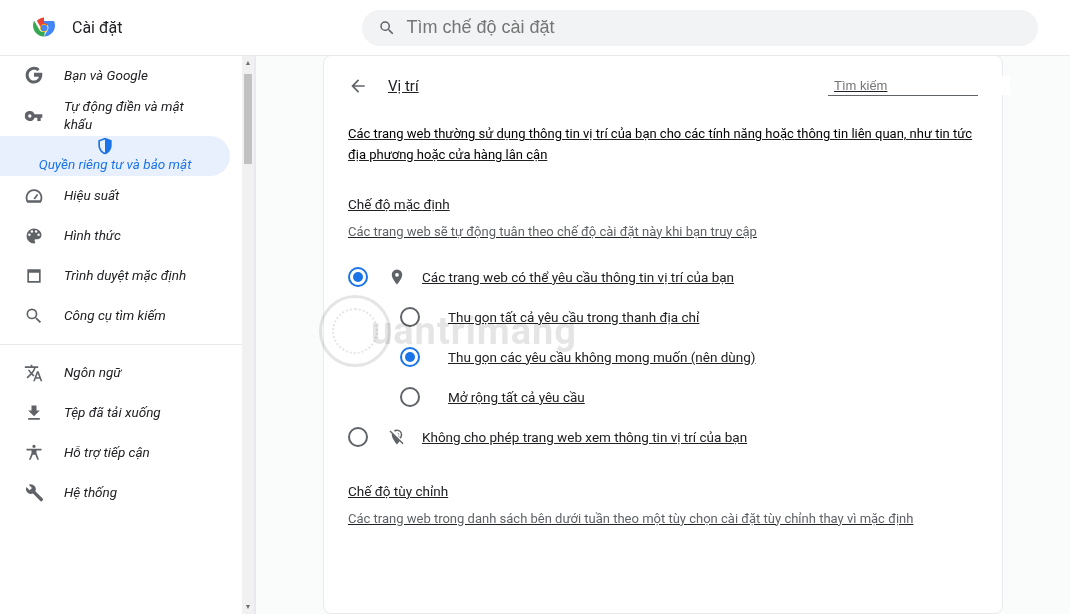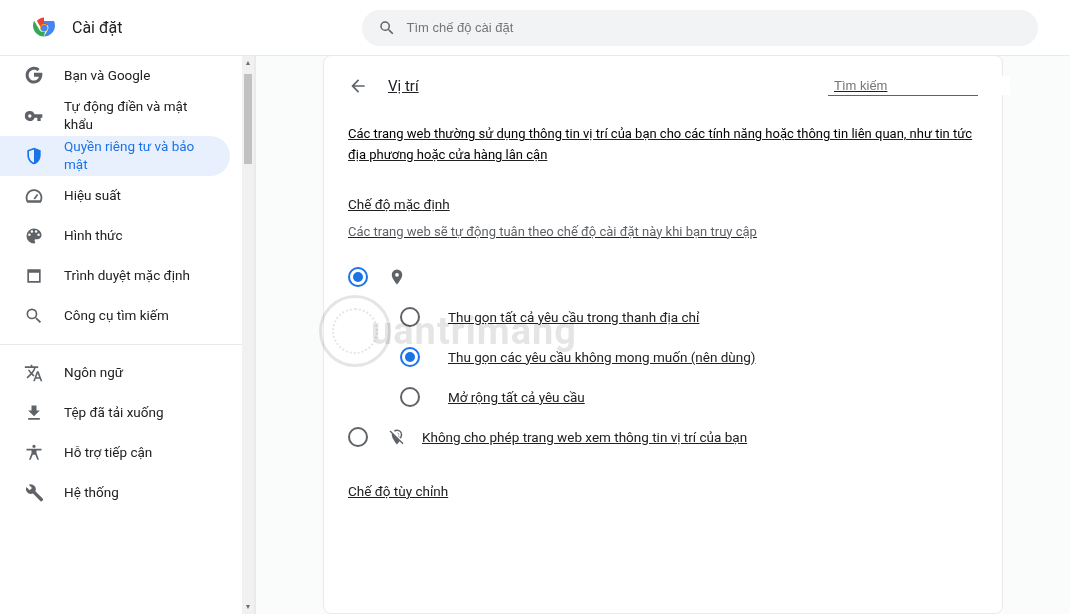--- a/index.html
+++ b/index.html
@@ -3,32 +3,32 @@
 <meta charset="utf-8">
 <style>
 * { box-sizing: border-box; margin: 0; padding: 0; }
 body { font-family: Roboto, Arial, sans-serif; background: #fff; font-size: 13px; color: #202124; width: 1070px; height: 614px; overflow: hidden; position: relative; }
 
 .header { display: flex; align-items: center; height: 56px; padding: 0 32px; border-bottom: 1px solid #e8eaed; }
 .chrome-logo { width: 24px; height: 24px; margin-right: 16px; }
 .app-title { font-size: 16px; color: #202124; margin-right: 40px; }
 .search-wrap { flex: 1; max-width: 680px; display: flex; align-items: center; background: #f1f3f4; border-radius: 20px; padding: 0 16px; height: 36px; margin-left: 200px; }
 .search-wrap svg { width: 18px; height: 18px; fill: #5f6368; }
-.search-wrap input { border: none; background: transparent; outline: none; font-size: 13px; color: #5f6368; margin-left: 10px; flex: 1; }
+.search-wrap input { border: none; background: transparent; outline: none; font-size: 18px; color: #5f6368; margin-left: 10px; flex: 1; }
 
 .layout { display: flex; height: calc(614px - 56px); }
 
 .sidebar-wrap { width: 256px; border-right: 2px solid #e8eaed; display: flex; position: relative; }
-.sidebar { width: 244px; overflow-y: auto; }
+.sidebar { width: 244px; overflow-y: auto; font-style: italic; }
 .scroll-track { width: 12px; background: #f1f1f1; position: relative; }
 .scroll-arrow { height: 14px; display: flex; align-items: center; justify-content: center; color: #717171; font-size: 7px; }
 .scroll-thumb { position: absolute; top: 18px; left: 2px; width: 8px; height: 90px; background: #c1c1c1; border-radius: 0; }
 
 .nav-item { display: flex; align-items: center; padding: 0 24px; height: 40px; cursor: pointer; color: #202124; border-radius: 0 20px 20px 0; margin-right: 12px; }
-.nav-item.active { background: #e8f0fe; color: #1a73e8; }
+.nav-item.active { background: #e8f0fe; color: #1a73e8; flex-direction: column; }
 .nav-item svg { width: 20px; height: 20px; fill: #5f6368; margin-right: 20px; flex-shrink: 0; }
 .nav-item.active svg { fill: #1a73e8; }
 .nav-item span { font-size: 13.5px; line-height: 1.3; }
 .nav-divider { height: 1px; background: #e8eaed; margin: 8px 0; }
 
 .content-area { flex: 1; display: flex; justify-content: center; padding: 0 10px; background: #fafbfb; text-decoration: underline; }
 .content-card { width: 680px; background: #fff; border: 1px solid #e8eaed; border-radius: 8px; padding: 20px 24px; margin-top: -1px; }
 
 .page-header { display: flex; align-items: center; margin-bottom: 28px; }
 .back-btn { width: 20px; height: 20px; fill: #5f6368; margin-right: 20px; cursor: pointer; }
@@ -173,20 +173,21 @@
       <div class="description">Các trang web thường sử dụng thông tin vị trí của bạn cho các tính năng hoặc thông tin liên quan, như tin tức địa phương hoặc cửa hàng lân cận</div>
 
       <div class="section-title">Chế độ mặc định</div>
       <div class="section-sub">Các trang web sẽ tự động tuân theo chế độ cài đặt này khi bạn truy cập</div>
 
       <div class="radio-row">
         <div class="radio checked"></div>
         <svg class="row-icon" viewBox="0 0 24 24">
             <path d="M12 2a7 7 0 00-7 7c0 5.2 7 13 7 13s7-7.8 7-13a7 7 0 00-7-7zm0 9.5A2.5 2.5 0 1114.5 9 2.5 2.5 0 0112 11.5z"></path>
           </svg>
+        <span class="row-label">Các trang web có thể yêu cầu thông tin vị trí của bạn</span>
       </div>
 
       <div class="radio-row nested">
         <div class="radio"></div>
         <span class="row-label">Thu gọn tất cả yêu cầu trong thanh địa chỉ</span>
       </div>
 
       <div class="radio-row nested">
         <div class="radio checked"></div>
         <span class="row-label">Thu gọn các yêu cầu không mong muốn (nên dùng)</span>
@@ -200,20 +201,21 @@
       <div class="radio-row">
         <div class="radio"></div>
         <svg class="row-icon" viewBox="0 0 24 24">
             <path d="M12 6.5A2.5 2.5 0 0114.5 9c0 .7-.3 1.4-.8 1.9l3.4 3.4C18.3 12.3 19 10.5 19 9a7 7 0 00-7-7c-1.6 0-3 .5-4.2 1.4l1.5 1.5A5 5 0 0112 4a5 5 0 015 5c0 1-.4 2.2-1.1 3.4l-1.5-1.5c.4-.7.6-1.3.6-1.9A2.5 2.5 0 0012 6.5zM3.3 3.3L2 4.6l3.2 3.2C5.1 8.4 5 8.7 5 9c0 5.2 7 13 7 13s1.7-1.9 3.4-4.4l4 4 1.3-1.3L3.3 3.3z"></path>
           </svg>
         <span class="row-label">Không cho phép trang web xem thông tin vị trí của bạn</span>
       </div>
 
       <div class="section-gap"></div>
       <div class="section-title">Chế độ tùy chỉnh</div>
+      <div class="section-sub">Các trang web trong danh sách bên dưới tuần theo một tùy chọn cài đặt tùy chỉnh thay vì mặc định</div>
     </div>
   </div>
 </div>
 
 <div class="watermark">
   <div class="watermark-ring"></div>
   <span>uantrimang</span>
 </div>
 
 </body></html>

